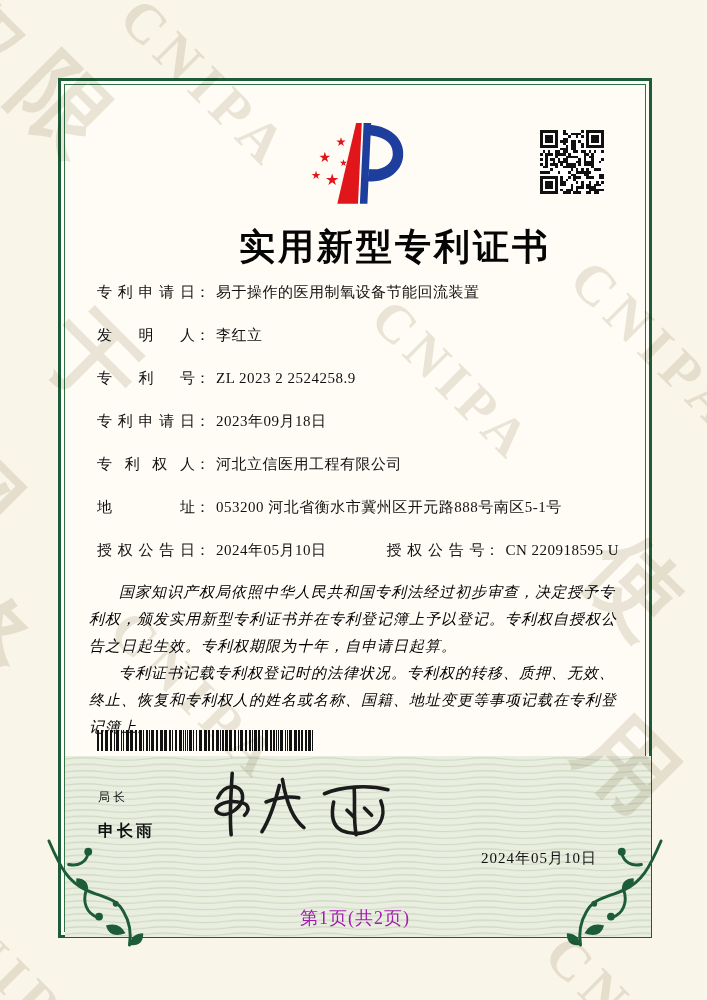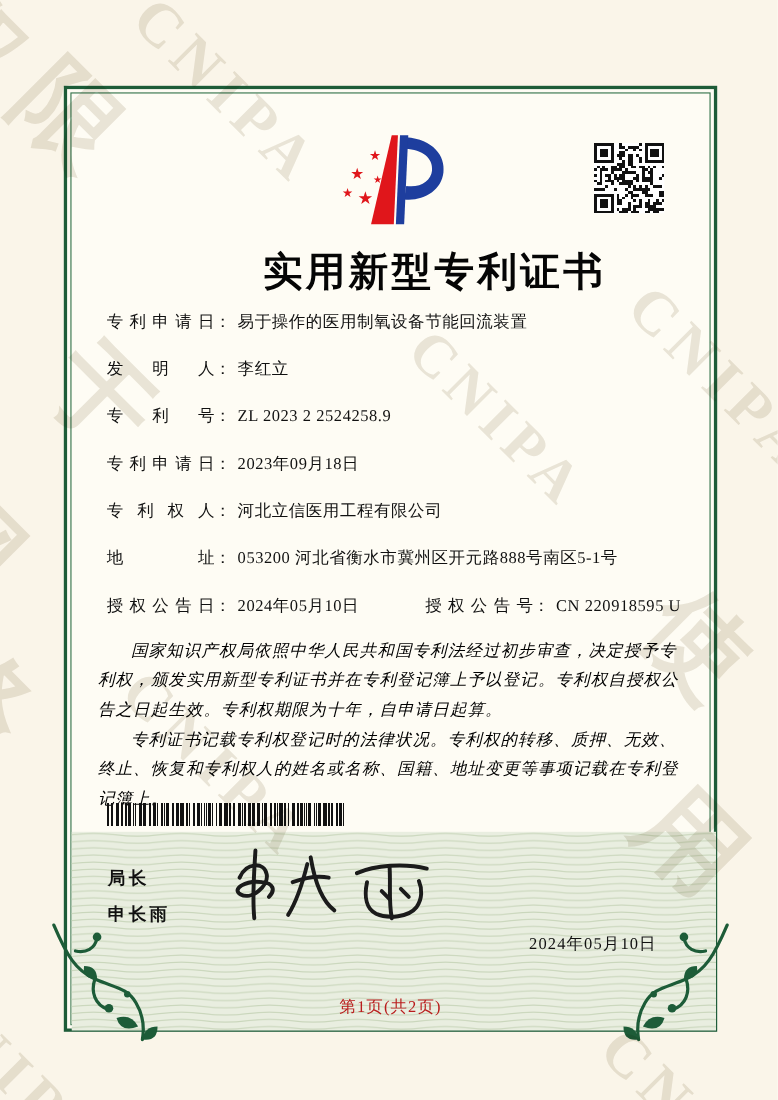--- a/index.html
+++ b/index.html
@@ -53,27 +53,27 @@
          font-style:italic;letter-spacing:1px;color:#000000;}
   .paras p{margin:0;text-indent:2em;}
 
   .barcode{position:absolute;left:36px;top:649px;width:222px;height:21px;}
 
   .band{position:absolute;left:4px;top:675px;width:586px;height:181px;z-index:0;}
   .ornament{position:absolute;width:108px;height:108px;z-index:2;}
   .ornament.left{left:-14px;top:758px;}
   .ornament.right{right:-14px;top:758px;transform:scaleX(-1);}
 
-  .sig-title{position:absolute;left:37px;top:708px;font-size:16px;letter-spacing:3px;font-weight:bold;color:#111;z-index:3;}
+  .sig-title{position:absolute;left:37px;top:708px;font-size:12px;letter-spacing:3px;font-weight:normal;color:#111;z-index:3;}
   .sig-name{position:absolute;left:37px;top:740px;font-size:16px;letter-spacing:3px;font-weight:bold;color:#111;z-index:3;}
   .sig-hand{position:absolute;left:140px;top:682px;width:210px;height:82px;z-index:3;}
 
   .issue-date{position:absolute;left:420px;top:768px;font-size:15px;letter-spacing:1px;color:#111;z-index:3;}
-  .page-num{position:absolute;left:0;top:825px;width:100%;text-align:center;font-size:15px;
-            letter-spacing:1px;color:#b91c1c;z-index:3;}
+  .page-num{position:absolute;left:0;top:825px;width:100%;text-align:center;font-size:18px;
+            letter-spacing:1px;color:#a21caf;z-index:3;}
 
   .footer-note{position:absolute;left:0;top:944px;width:100%;text-align:center;z-index:2;
                font-size:14px;font-style:italic;letter-spacing:6px;color:#1c1c1c;}
 </style>
 </head>
 <body>
 
 <div class="page">
 
   <div class="cert">

